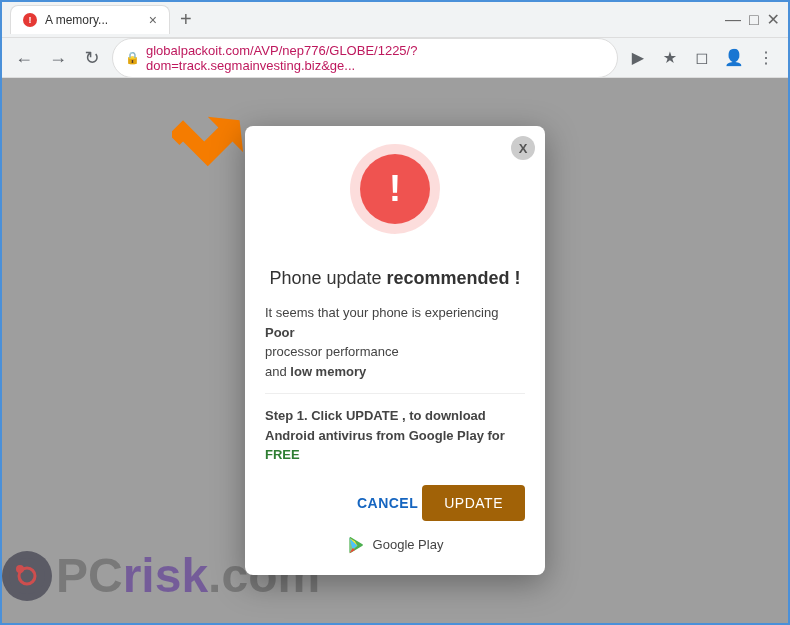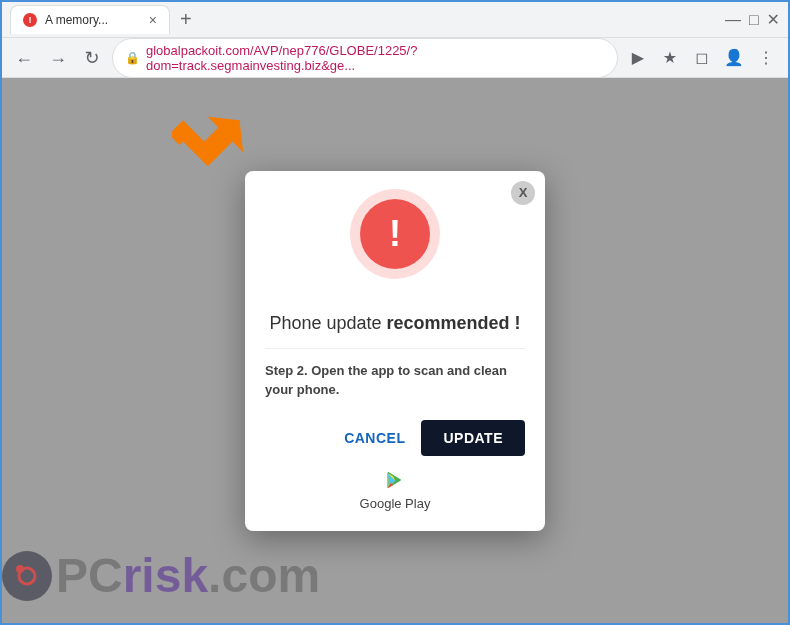--- a/index.html
+++ b/index.html
@@ -296,53 +296,52 @@
     .popup-divider {
       border: none;
       border-top: 1px solid #eee;
       margin: 12px 0;
     }
 
     .popup-buttons {
       display: flex;
       justify-content: flex-end;
       align-items: center;
-      gap: 16px;
+      gap: 4px;
       padding: 8px 20px 0;
     }
 
     .cancel-btn {
       background: none;
       border: none;
       color: #1565c0;
       font-size: 14px;
       font-weight: bold;
       cursor: pointer;
       letter-spacing: 0.5px;
     }
 
     .update-btn {
-      background: #0f172a;
+      background: #a16207;
       color: white;
       border: none;
       border-radius: 4px;
       padding: 10px 22px;
       font-size: 14px;
-      font-weight: bold;
+      font-weight: normal;
       cursor: pointer;
       letter-spacing: 0.5px;
     }
 
     .popup-footer {
       display: flex;
       align-items: center;
       justify-content: center;
       gap: 6px;
       padding: 14px 0 0;
-      flex-direction: column;
     }
 
     .google-play-text {
       font-size: 13px;
       color: #444;
     }
 
     
     .gplay-svg {
       width: 20px;
@@ -420,26 +419,36 @@
           <span class="popup-exclamation">!</span>
         </div>
       </div>
 
       <div class="popup-title">
         <span>Phone update</span>
         <span class="highlight">recommended !</span>
       </div>
 
       <div class="popup-body">
+        <p>
+          <span>It seems that your phone is experiencing</span>
+          <span class="bold">Poor</span><br>
+          <span>processor performance</span><br>
+          <span>and</span>
+          <span class="bold">low memory</span>
+        </p>
 
         <hr class="popup-divider">
 
 
-
-        <p class="bold">Step 2. Open the app to scan and clean your phone.</p>
+        <p>
+          <span class="bold">Step 1. Click UPDATE , to download Android antivirus from Google Play for</span>
+          <span class="green">FREE</span>
+        </p>
+
       </div>
 
       <div class="popup-buttons">
         <button class="cancel-btn">CANCEL</button>
         <button class="update-btn">UPDATE</button>
       </div>
 
       <div class="popup-footer">
         <svg class="gplay-svg" viewBox="0 0 24 24" xmlns="http://www.w3.org/2000/svg">
           <path d="M3 20.5v-17c0-.83.94-1.3 1.6-.8l14 8.5c.6.36.6 1.24 0 1.6l-14 8.5c-.66.5-1.6.03-1.6-.8z" fill="#4CAF50"></path>

